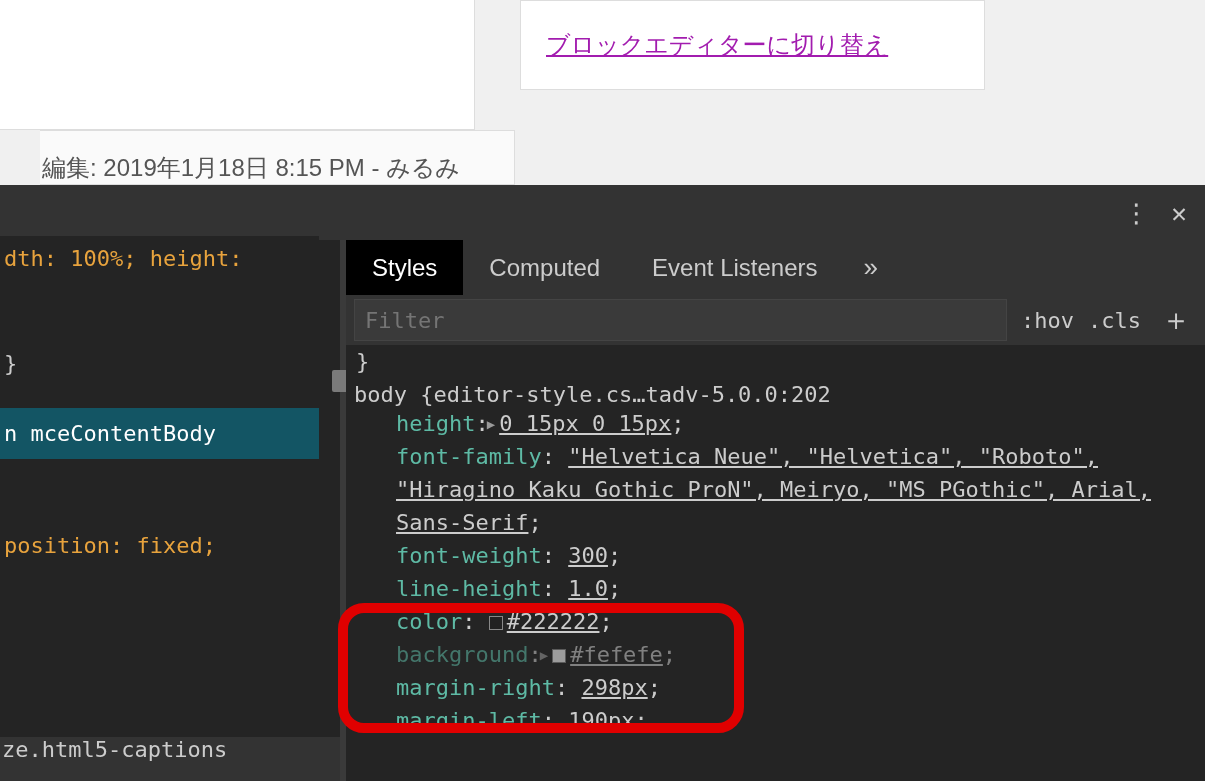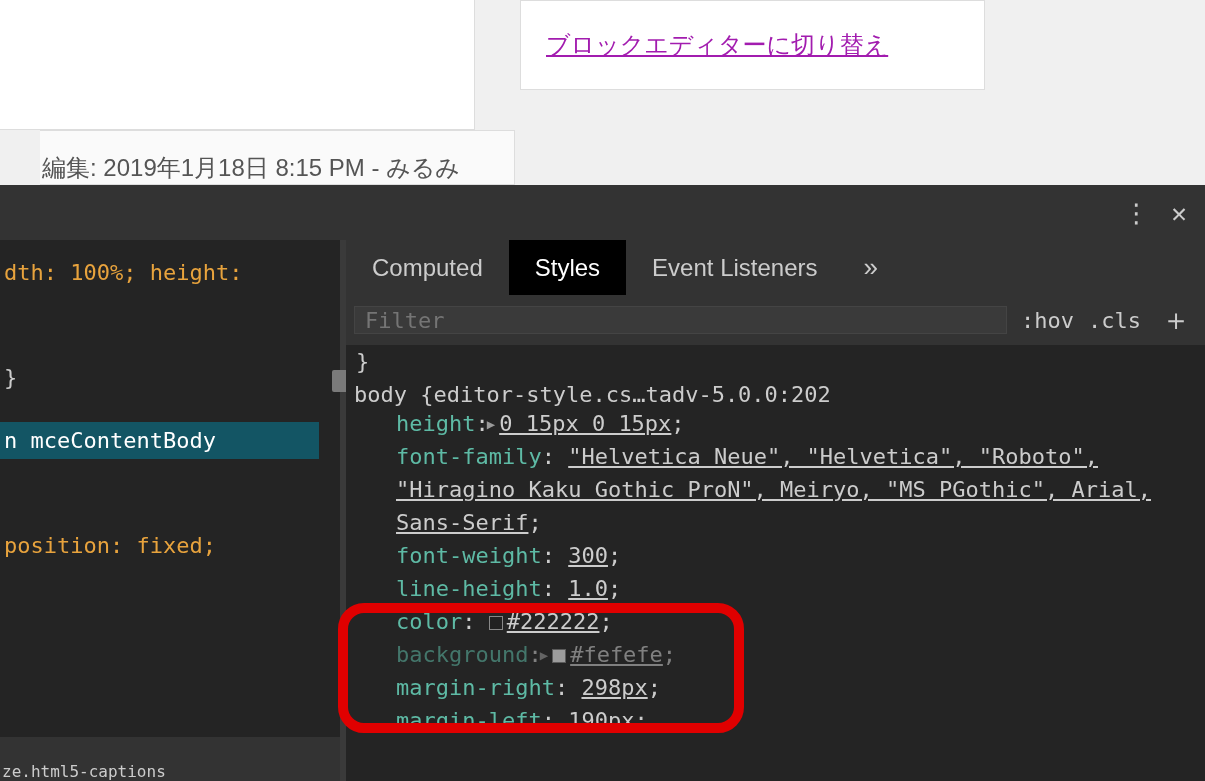--- a/index.html
+++ b/index.html
@@ -76,45 +76,45 @@
   display: flex;
   justify-content: flex-end;
   align-items: center;
   padding-right: 18px;
   gap: 22px;
 }
 .topbar-icon { color: #ccc; cursor: pointer; font-size: 26px; }
 
 .elements-pane {
   position: absolute;
-  top: 65px; left: 0;
+  top: 51px; left: 0;
   width: 319px; bottom: 0;
   background: #242424;
   overflow: hidden;
 }
 .elements-line {
   padding: 4px 4px;
   color: #e8a33d;
   white-space: pre;
   font-size: 22px;
 }
 .elements-highlight {
   background: #135564;
   color: #fff;
-  padding: 6px 4px;
+  padding: 13px 4px;
 }
 .breadcrumb-bar {
   position: absolute;
   bottom: 0; left: 0;
   width: 340px; height: 44px;
   background: #333;
   color: #ccc;
-  font-size: 16px;
-  display: flex;
-  align-items: flex-end;
+  font-size: 22px;
+  display: flex;
+  align-items: flex-start;
   padding-left: 2px;
 }
 
 .splitter {
   position: absolute;
   top: 55px; left: 340px;
   width: 6px; bottom: 0;
   background: #3a3a3a;
 }
 .splitter-handle {
@@ -160,21 +160,21 @@
 .filter-row {
   height: 50px;
   display: flex;
   align-items: center;
   background: #333;
   padding: 0 8px;
   gap: 14px;
 }
 .filter-input {
   flex: 1;
-  height: 28px;
+  height: 42px;
   background: #3a3a3a;
   border: 1px solid #444;
   color: #aaa;
   font-size: 22px;
   padding: 0 10px;
   font-family: inherit;
 }
 .filter-btn {
   color: #ccc;
   font-size: 22px;
@@ -262,22 +262,22 @@
   <div class="breadcrumb-bar">
     <span>ze.html5-captions</span>
   </div>
 
   <div class="splitter">
     <div class="splitter-handle"></div>
   </div>
 
   <div class="styles-pane">
     <div class="styles-tabs">
+      <div class="styles-tab selected">Styles</div>
       <div class="styles-tab">Computed</div>
-      <div class="styles-tab selected">Styles</div>
       <div class="styles-tab">Event Listeners</div>
       <div class="styles-tab-more">»</div>
     </div>
 
     <div class="filter-row">
       <input class="filter-input" placeholder="Filter" style="">
       <span class="filter-btn">:hov</span>
       <span class="filter-btn">.cls</span>
       <span class="plus-btn">＋</span>
     </div>

